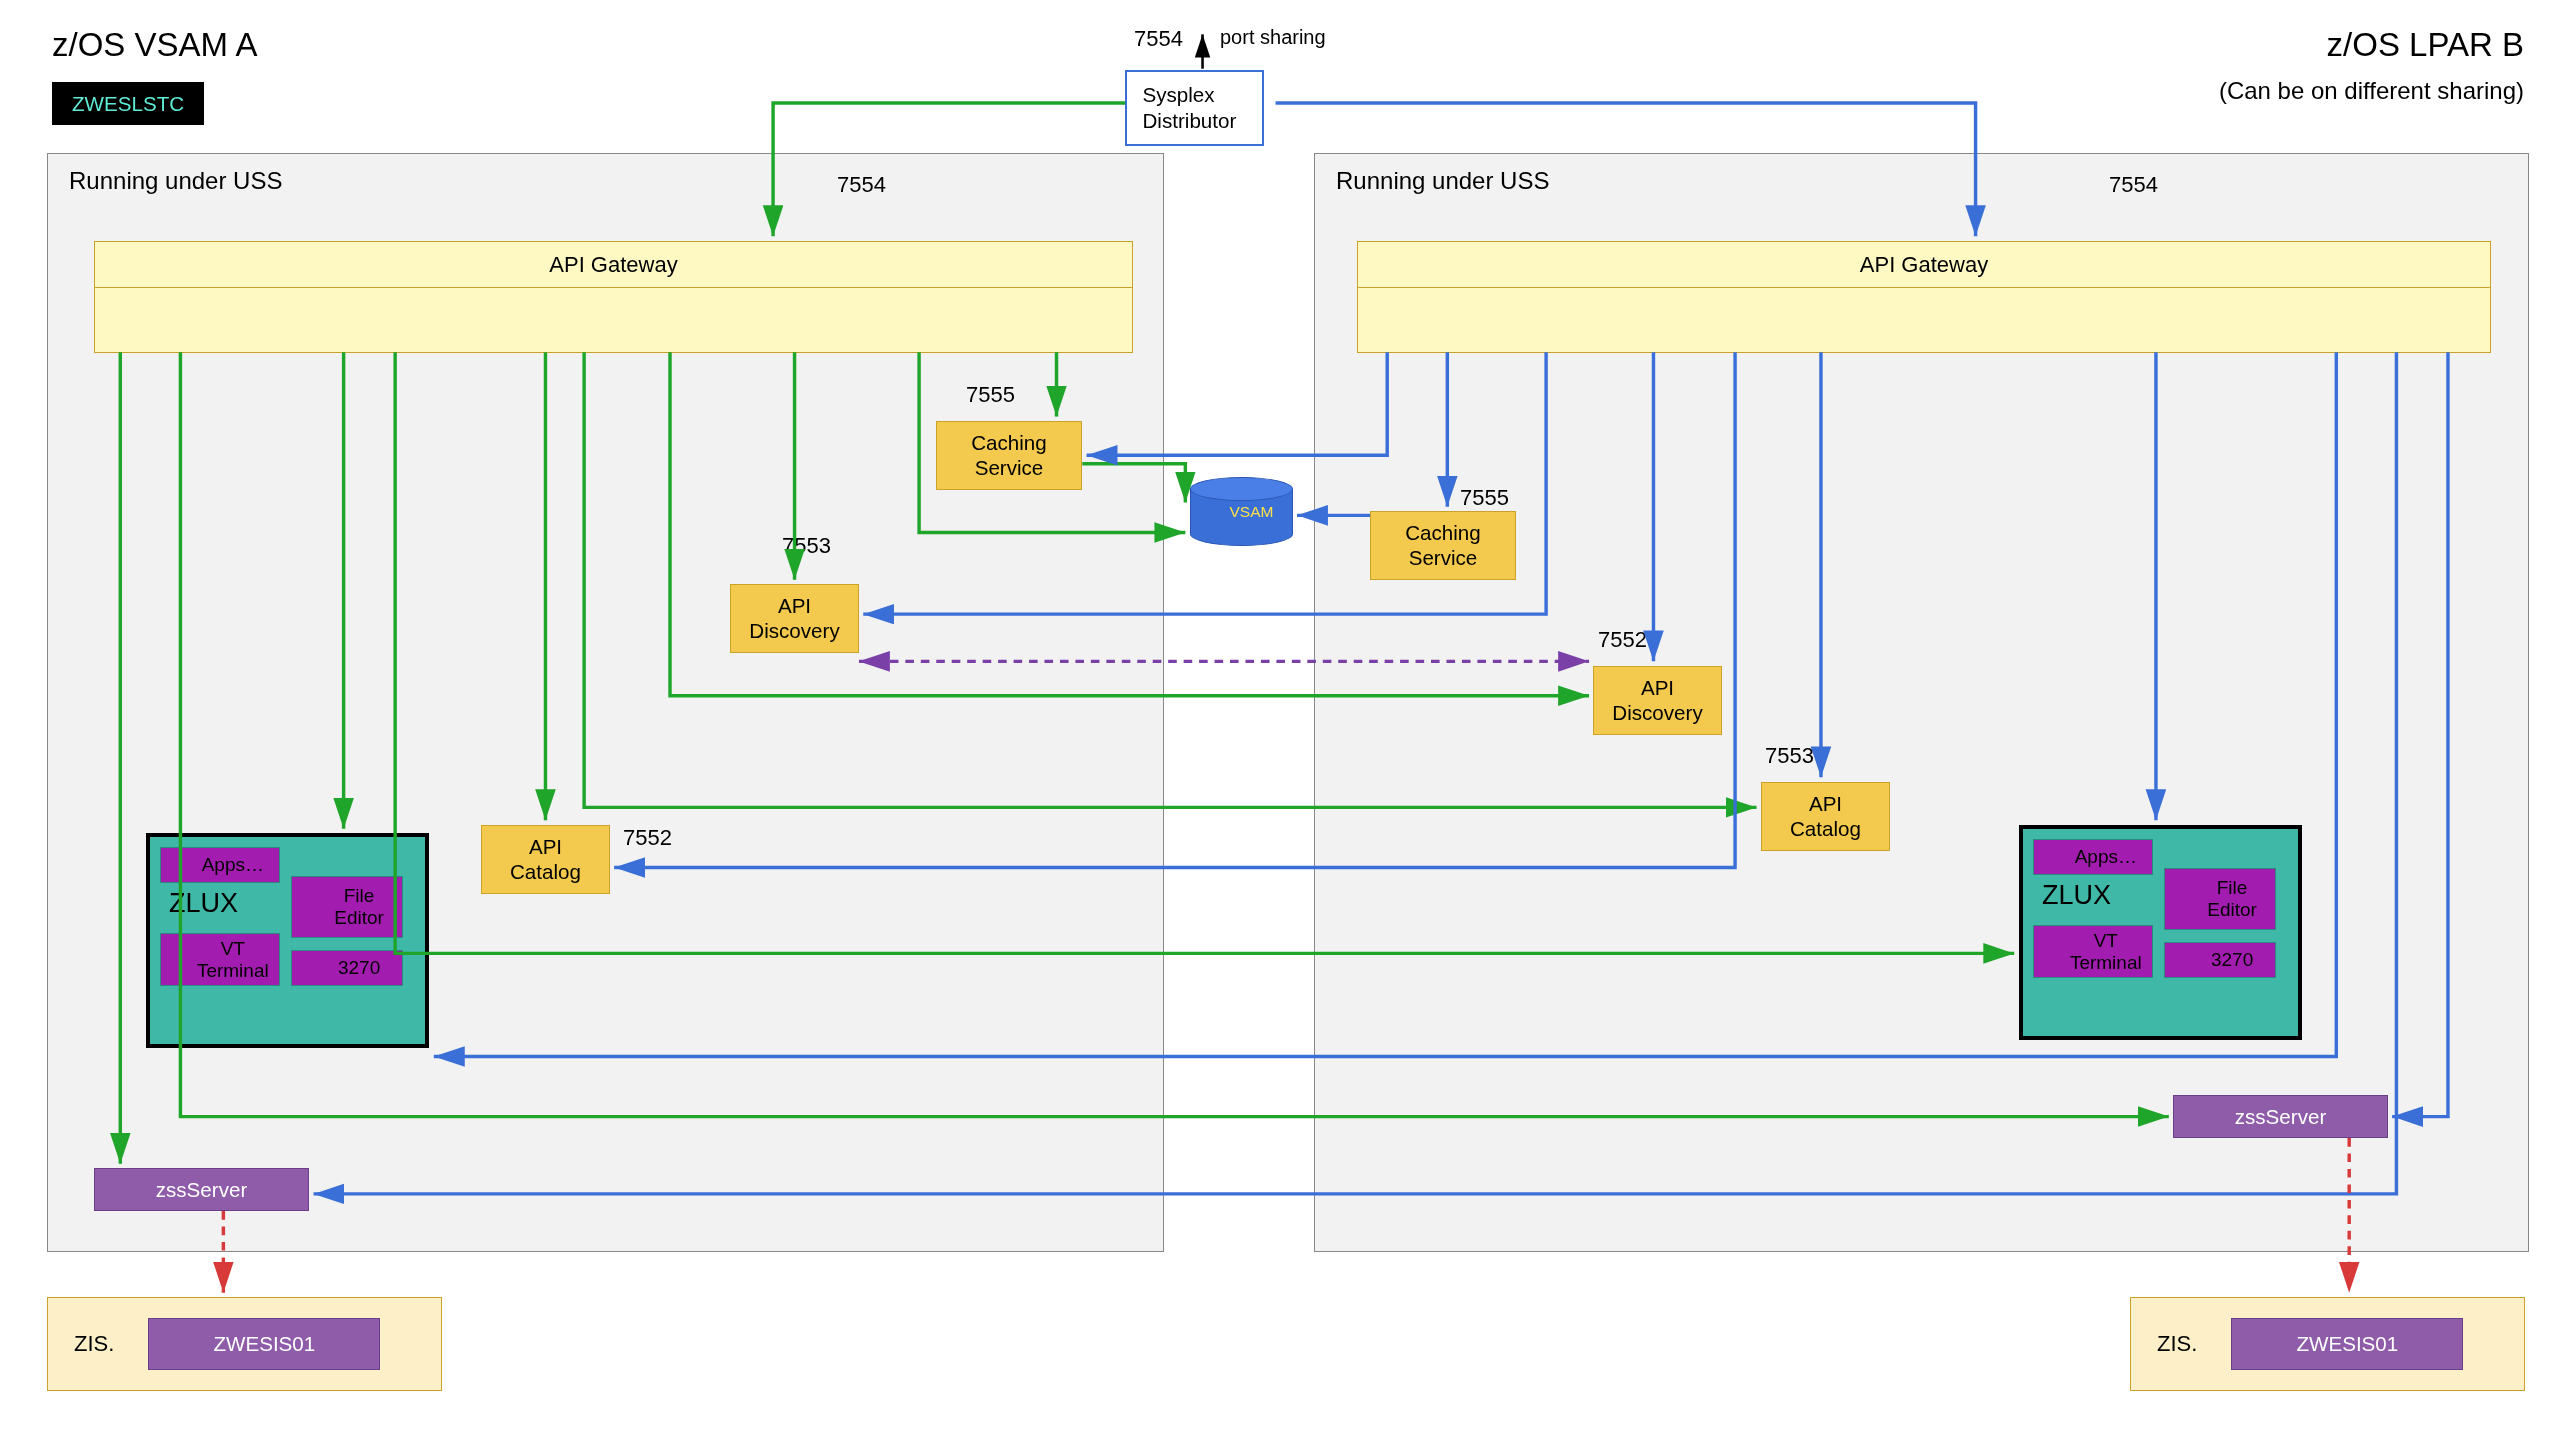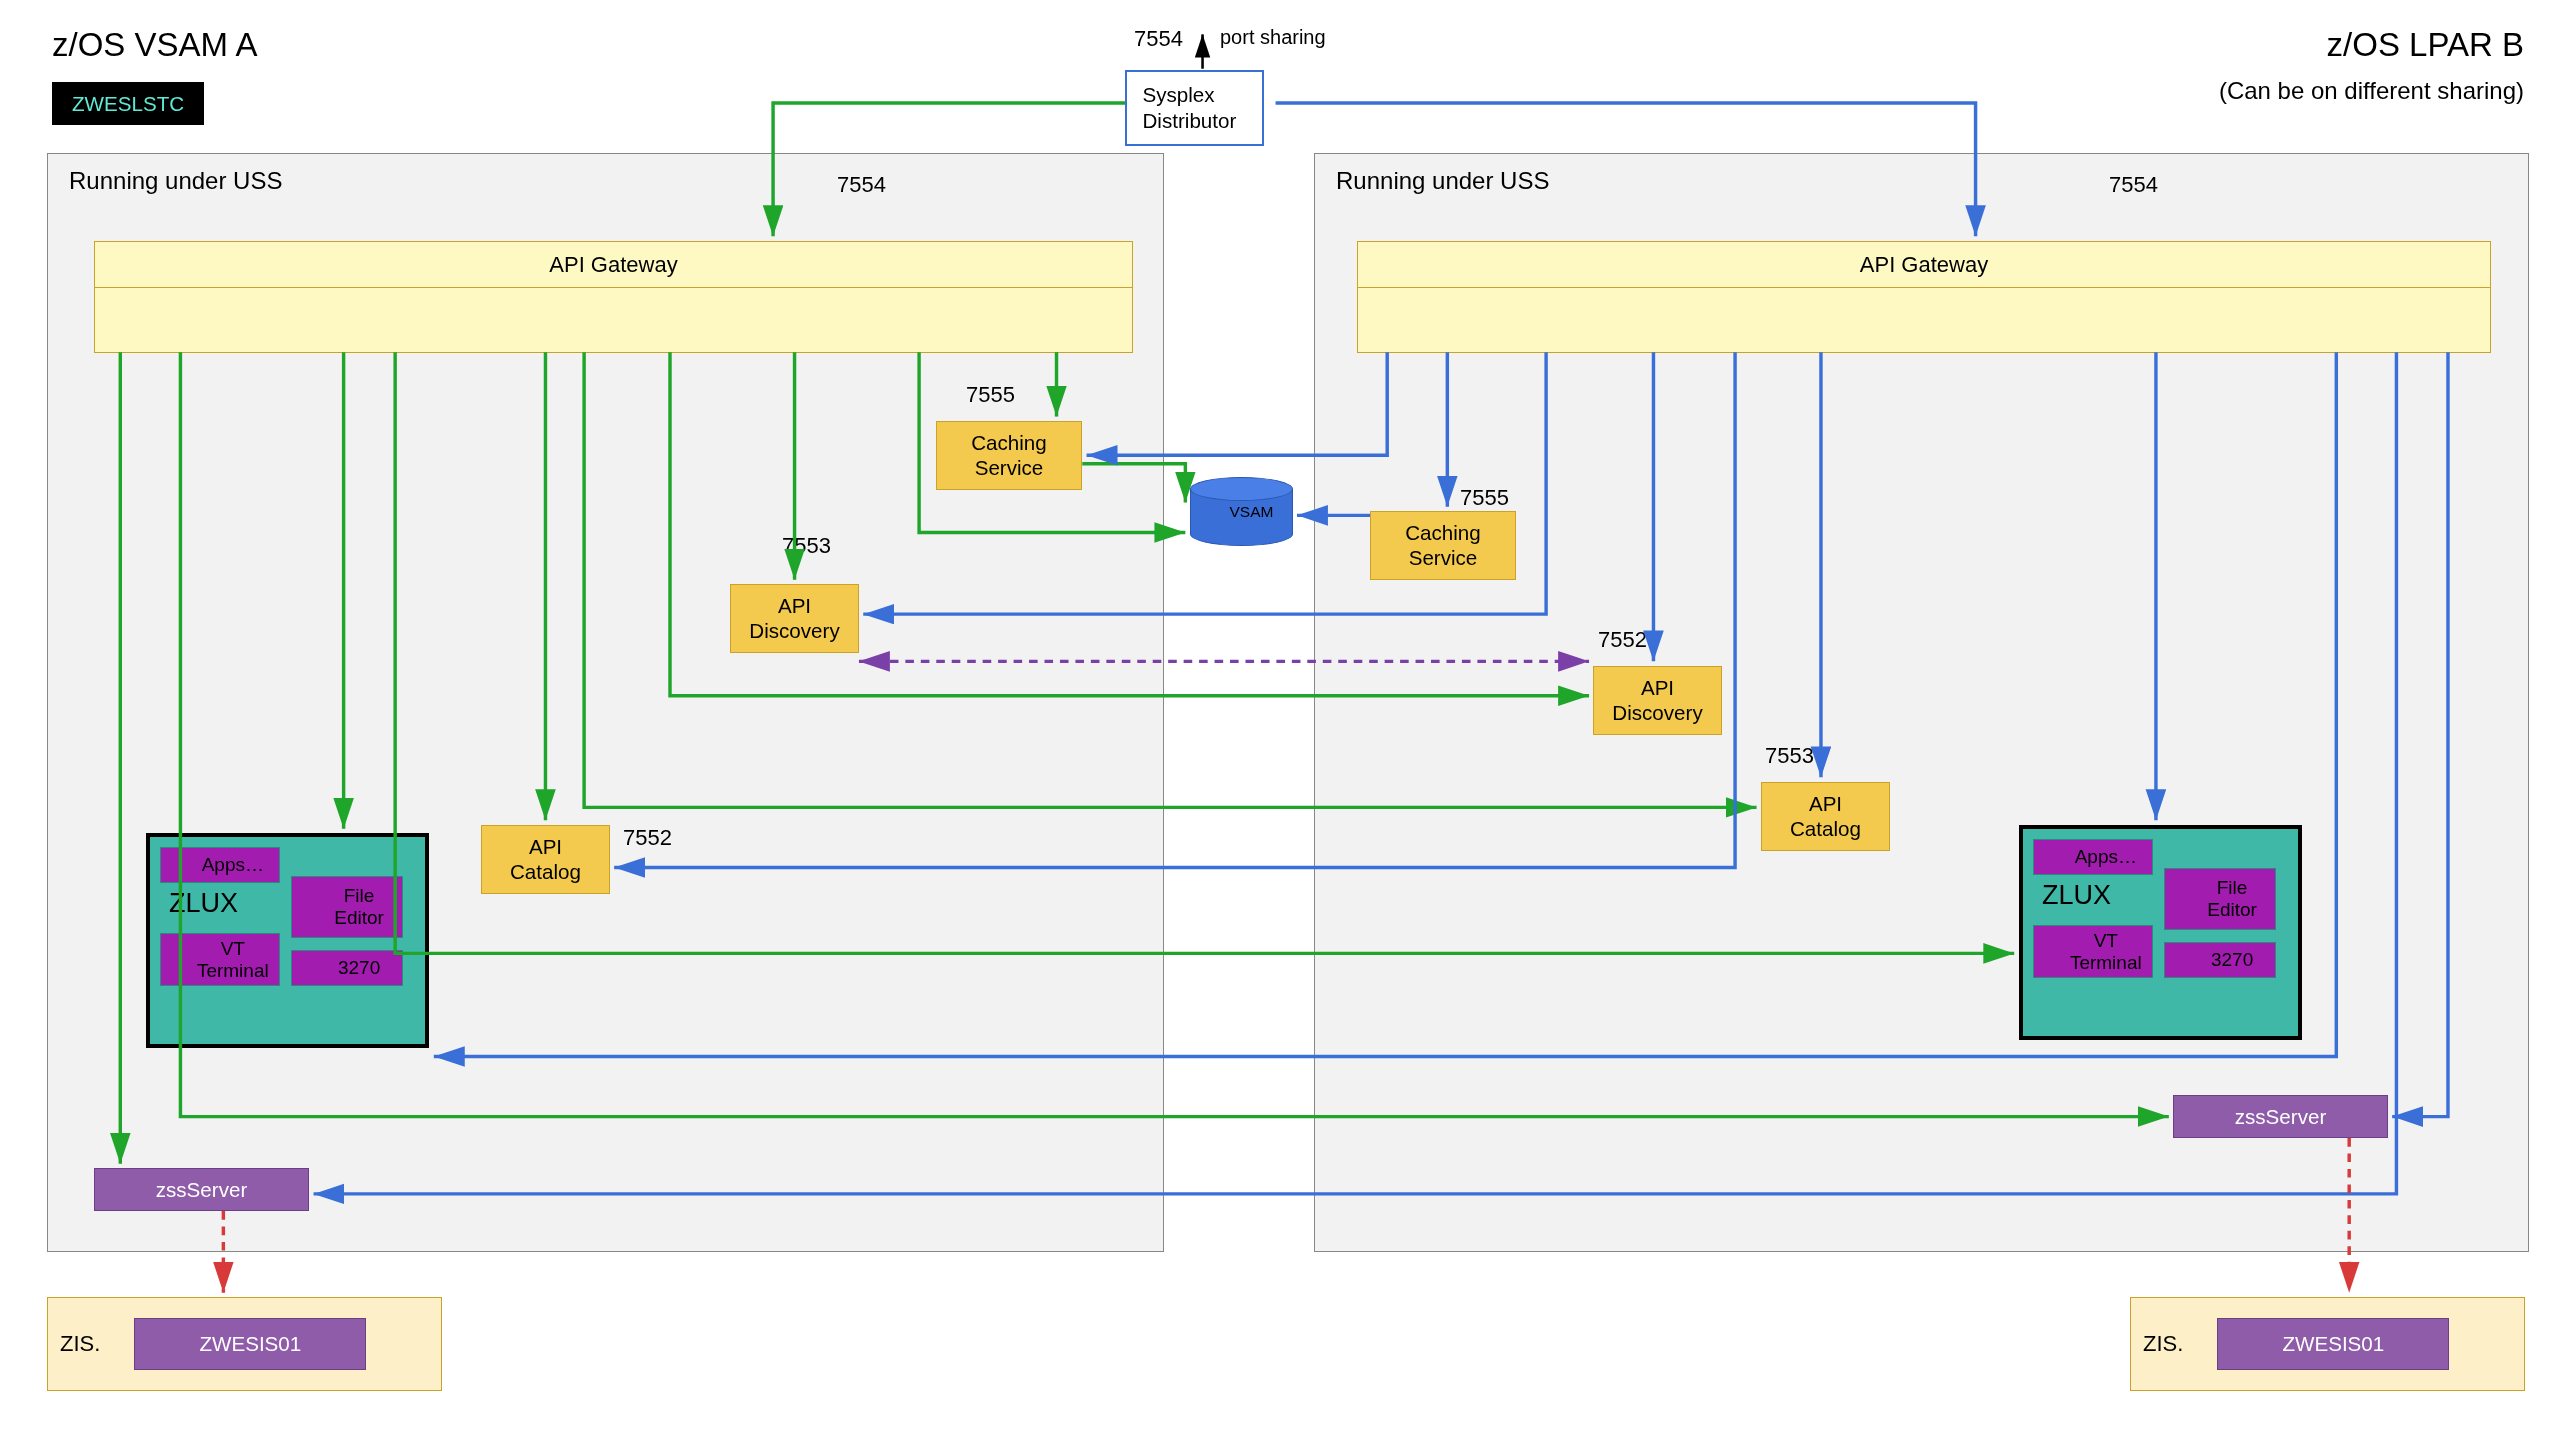--- a/index.html
+++ b/index.html
@@ -66,21 +66,21 @@
     align-items: center;
     justify-content: center;
     line-height: 1.2;
   }
   .zis-container {
     position: absolute;
     background: #fdf0c9;
     border: 1.7px solid #c9a227;
     display: flex;
     align-items: center;
-    padding-left: 12px;
+    padding-left: 26px;
     font-size: 22px;
   }
   .purple-box {
     background: #8e5ca8;
     border: 1.7px solid #6b3f85;
     color: #fff;
     font-size: 20.6px;
     text-align: center;
     display: flex;
     align-items: center;
@@ -131,21 +131,21 @@
     width: 103px;
     height: 69px;
   }
   .vsam-cyl .body {
     position: absolute;
     left: 0; right: 0;
     top: 12px; bottom: 12px;
     background: #3a6fd8;
     border-left: 1.7px solid #2a57b0;
     border-right: 1.7px solid #2a57b0;
-    color: #000000;
+    color: #fde047;
     font-size: 15.5px;
     display: flex;
     align-items: center;
     justify-content: center;
     padding-left: 20px;
   }
   .vsam-cyl .top {
     position: absolute;
     left: 0; right: 0; top: 0;
     height: 24px;

